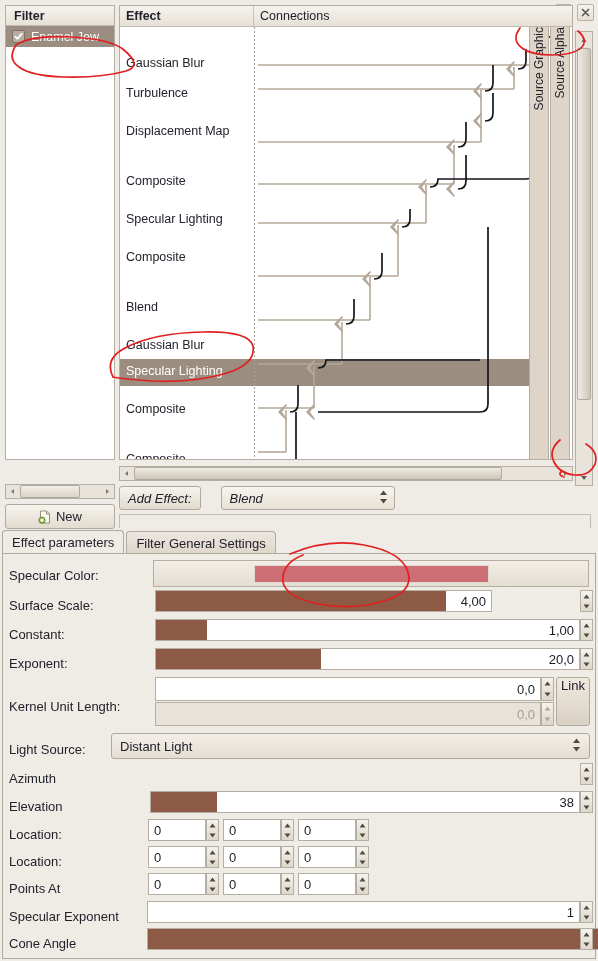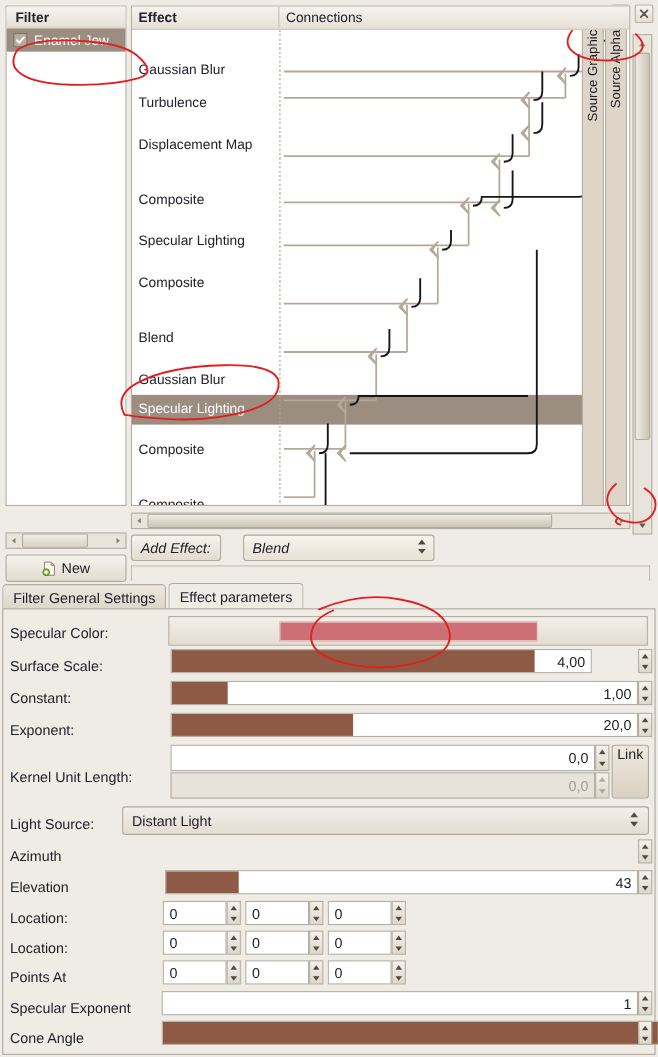--- a/index.html
+++ b/index.html
@@ -326,37 +326,37 @@
         <svg width="9" height="6" viewBox="0 0 9 6">
             <path d="M4.5 5.5 L1 1 L8 1 Z" fill="#4f4a42"></path>
           </svg>
       </span>
     </div>
   </div>
 
   <div class="sepline"></div>
 
   <div class="tabs">
+    <div class="tab active">
+      <span>Effect parameters</span>
+    </div>
     <div class="tab">
       <span>Filter General Settings</span>
-    </div>
-    <div class="tab active">
-      <span>Effect parameters</span>
     </div>
   </div>
 
   <div class="panel">
 
     <div class="plabel" style="top:14px;">Specular Color:</div>
     <div class="swatchbox" style="left:150px;top:6px;width:436px;height:27px;">
       <div class="swatch" id="swatch" style="left: 100px; top: 4px; width: 235px; height: 18px; background: rgb(205, 111, 116);"></div>
     </div>
 
     <div class="plabel" style="top:44px;">Surface Scale:</div>
-    <div class="slider" style="left:152px;top:36px;width:383px;height:22px;">
+    <div class="slider" style="left:152px;top:36px;width:337px;height:22px;">
       <div class="sfill" id="f-surface" style="width: 86.5%; background: rgb(141, 91, 69);"></div>
       <span class="sval">4,00</span>
     </div>
     <div class="spin" style="left:577px;top:36px;height:22px;">
       <svg width="7" height="5" viewBox="0 0 7 5">
           <path d="M3.5 0.4 L6.5 4.6 L0.5 4.6 Z" fill="#4f4a42"></path>
         </svg>
       <svg width="7" height="5" viewBox="0 0 7 5">
           <path d="M3.5 4.6 L0.5 0.4 L6.5 0.4 Z" fill="#4f4a42"></path>
         </svg>
@@ -436,21 +436,21 @@
           <path d="M3.5 0.4 L6.5 4.6 L0.5 4.6 Z" fill="#4f4a42"></path>
         </svg>
       <svg width="7" height="5" viewBox="0 0 7 5">
           <path d="M3.5 4.6 L0.5 0.4 L6.5 0.4 Z" fill="#4f4a42"></path>
         </svg>
     </div>
 
     <div class="plabel" style="top:245px;">Elevation</div>
     <div class="slider" style="left:147px;top:237px;width:430px;height:22px;">
       <div class="sfill" id="f-elevation" style="width: 15.5%; background: rgb(141, 91, 69);"></div>
-      <span class="sval">43</span>
+      <span class="sval">38</span>
     </div>
     <div class="spin" style="left:577px;top:237px;height:22px;">
       <svg width="7" height="5" viewBox="0 0 7 5">
           <path d="M3.5 0.4 L6.5 4.6 L0.5 4.6 Z" fill="#4f4a42"></path>
         </svg>
       <svg width="7" height="5" viewBox="0 0 7 5">
           <path d="M3.5 4.6 L0.5 0.4 L6.5 0.4 Z" fill="#4f4a42"></path>
         </svg>
     </div>
 

